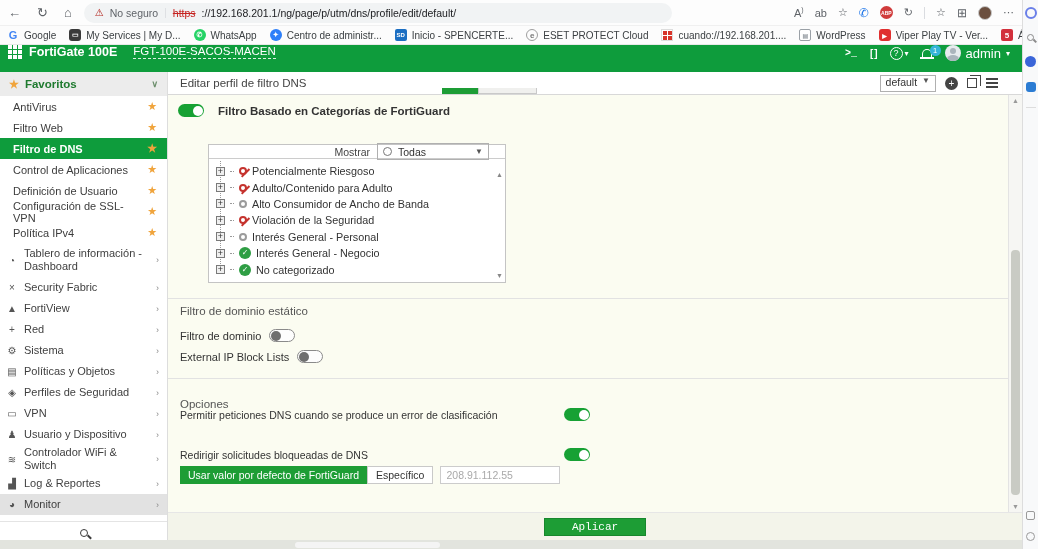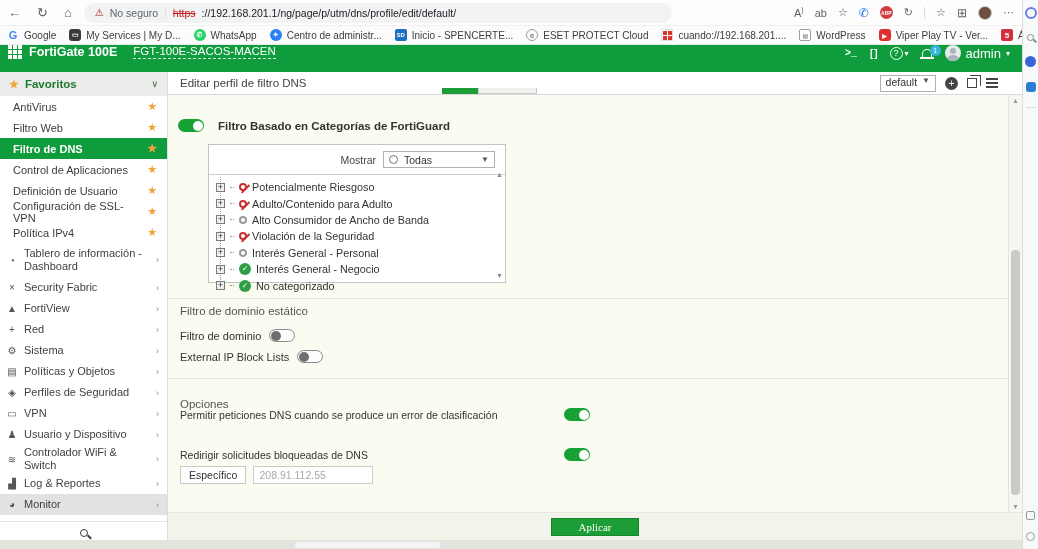--- a/index.html
+++ b/index.html
@@ -107,26 +107,26 @@
   .cutbar{position:absolute;left:274px;top:-7px;display:flex;height:6px}
   .cutbar .cg{width:36px;background:#1d9d35}
   .cutbar .cw{width:59px;background:#f0f0ee;border:1px solid #c9c9c9;border-top:none}
 
   .tg{width:26px;height:13px;border-radius:8px;position:relative;display:inline-block;flex:none}
   .tg.on{background:#17a134}
   .tg.on::after{content:"";position:absolute;right:1.5px;top:1.5px;width:10px;height:10px;background:#fff;border-radius:50%}
   .tg.off{background:#fdfdfd;border:1px solid #8a8a8a}
   .tg.off::after{content:"";position:absolute;left:1px;top:0.5px;width:10px;height:10px;background:#6f6f6f;border-radius:50%}
 
-  .fg-row{position:absolute;left:10px;top:24px;display:flex;align-items:center;gap:14px}
+  .fg-row{position:absolute;left:10px;top:9px;display:flex;align-items:center;gap:14px}
   .fg-label{font-weight:bold;font-size:11.5px;color:#333}
 
   .catbox{position:absolute;left:40px;top:49px;width:298px;height:139px;background:#fff;border:1px solid #c4c4c4}
-  .cb-head{height:30px;border-bottom:1px solid #ccc;display:flex;align-items:center;
-    justify-content:flex-end;gap:7px;padding-right:10px}
+  .cb-head{height:14px;border-bottom:1px solid #ccc;display:flex;align-items:center;
+    justify-content:flex-end;gap:7px;padding-right:16px}
   .cb-show{color:#444;font-size:10.5px}
   .sel2{width:112px;height:17px;border:1px solid #b0b0b0;display:flex;align-items:center;
     padding:0 5px;gap:6px;font-size:10.5px}
   .sel2 .caret{margin-left:auto}
   .ring{width:9px;height:9px;border:1.6px solid #777;border-radius:50%;flex:none}
   .cb-body{position:relative;padding:4px 14px 0 7px}
   .cb-body::before{content:"";position:absolute;left:11px;top:2px;bottom:12px;border-left:1px dotted #999}
   .trow{height:16.4px;display:flex;align-items:center;gap:5px;position:relative}
   .pb{width:9px;height:9px;border:1px solid #7a7a7a;background:#efefef;color:#333;font-size:9px;
     line-height:7px;text-align:center;flex:none;z-index:1}
@@ -148,21 +148,21 @@
   .opt-row{position:absolute;left:12px;display:flex;align-items:center;font-size:10.5px;color:#333}
   .opt-label{width:384px}
   .seg-green{background:#1d9d35;color:#fff;padding:3px 8px;font-size:10.5px}
   .seg-white{background:#fff;color:#333;border:1px solid #c9c9c9;padding:2px 8px;font-size:10.5px}
   .ip-input{width:120px;height:18px;border:1px solid #ccc;color:#a9a9a9;font-size:10.5px;
     padding:0 5px;margin-left:7px;font-family:"Liberation Sans",sans-serif}
 
   .ft-footer{position:absolute;left:168px;top:512px;width:854px;height:28px;background:#f3f4ea;
     border-top:1px solid #e6e6e6;display:flex;align-items:center;justify-content:center}
   .apply{background:#1d9d35;color:#fff;border:1px solid #16872c;padding:2px 27px;font-size:11px;
-    font-family:Liberation Serif, serif}
+    font-family:Liberation Mono, monospace}
 
   
   .pg-sb{position:absolute;left:1008px;top:95px;width:14px;height:417px;background:#f6f6f3;border-left:1px solid #e3e3e3}
   .pg-up{position:absolute;top:2px;left:3px;color:#999;font-size:7px}
   .pg-dn{position:absolute;bottom:2px;left:3px;color:#999;font-size:7px}
   .pg-thumb{position:absolute;left:2px;top:155px;width:9px;height:245px;background:#c9cbc4;border-radius:4px}
 
   .edge-sb{position:absolute;left:1022px;top:0;width:16px;height:549px;background:#f8f9fa;
     border-left:1px solid #ddd;display:flex;flex-direction:column;align-items:center;padding-top:7px;gap:15px}
   .cop{width:12px;height:12px;border-radius:50%;border:2px solid #6a7fe8}
@@ -490,20 +490,21 @@
     <div class="opt-row" style="top:313px">
       <span class="opt-label">Permitir peticiones DNS cuando se produce un error de clasificación</span>
       <span class="tg on"></span>
     </div>
     <div class="opt-row" style="top:353px">
       <span class="opt-label">Redirigir solicitudes bloqueadas de DNS</span>
       <span class="tg on"></span>
     </div>
 
     <div class="opt-row" style="top:371px">
+      <span class="seg-green">Usar valor por defecto de FortiGuard</span>
       <span class="seg-white">Específico</span>
       <input class="ip-input" value="208.91.112.55" style="">
     </div>
   </div>
 
   <div class="ft-footer">
     <button class="apply">Aplicar</button>
   </div>
 
   <div class="pg-sb">

